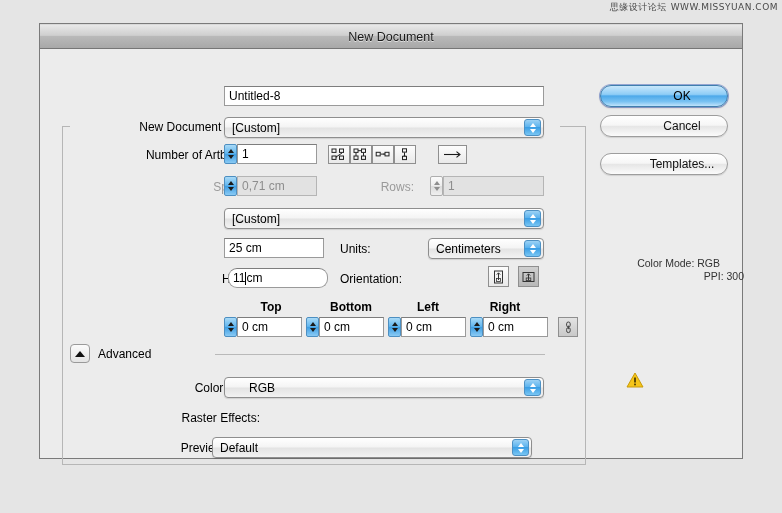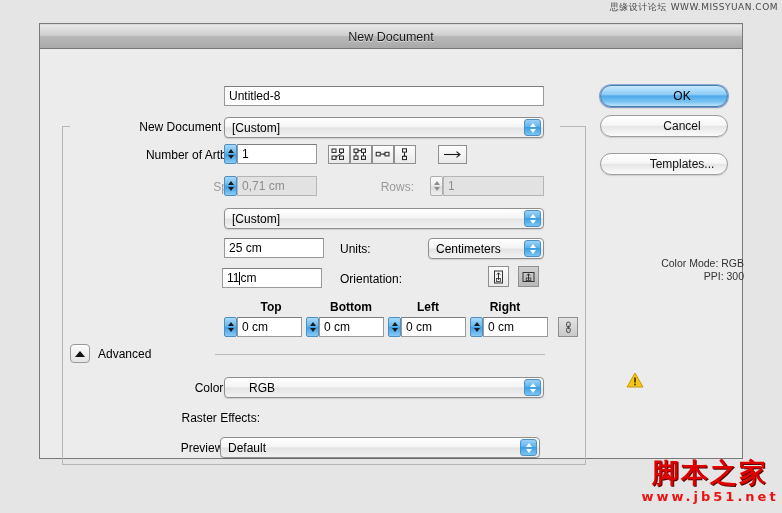--- a/index.html
+++ b/index.html
@@ -209,24 +209,20 @@
 </head>
 <body>
 
 <div id="root">
 
   <div class="wm-top">
     <span class="cn">思缘设计论坛</span>
     <span class="en">WWW.MISSYUAN.COM</span>
   </div>
 
-  <div class="wm-bottom">
-    <div class="cn">脚本之家</div>
-    <div class="en">www.jb51.net</div>
-  </div>
 
   <div class="dialog">
 
     <div class="titlebar">
       <span class="title">New Document</span>
     </div>
 
     <div class="dlg-body">
 
       <div class="lbl" style="left:40px;top:42px;width:180px;">Name:</div>
@@ -336,21 +332,21 @@
       <div class="lbl" style="left:300px;top:193px;width:60px;text-align:left;">Units:</div>
       <div class="popup" style="left:388px;top:189px;width:116px;">
         <span>Centimeters</span>
         <span class="arrows">
             <i class="up"></i>
             <i class="dn"></i>
           </span>
       </div>
 
       <div class="lbl" style="left:30px;top:223px;width:190px;">Height:</div>
-      <div class="tf" style="left:182px;top:219px;width:100px;">
+      <div class="tf" style="left:188px;top:219px;width:100px;border-radius:9px;">
         <span>11</span>
           <span class="caret"></span>
           <span> cm</span>
       </div>
 
       <div class="lbl" style="left:300px;top:223px;width:80px;text-align:left;">Orientation:</div>
       <div class="sqbtn" style="left:448px;top:217px;width:21px;height:21px;">
         <svg width="13" height="14" viewBox="0 0 13 14">
           <rect x="2.5" y="1" width="8" height="12" fill="none" stroke="#333" stroke-width="1"></rect>
           <path d="M6.5 3 L6.5 10 M4.8 4.6 L6.5 2.8 L8.2 4.6" stroke="#333" stroke-width="1" fill="none"></path>
@@ -423,33 +419,33 @@
         <span>RGB</span>
         <span class="arrows">
             <i class="up"></i>
             <i class="dn"></i>
           </span>
       </div>
 
       <div class="lbl" style="left:30px;top:362px;width:190px;">Raster Effects:</div>
 
       <div class="lbl" style="left:30px;top:392px;width:190px;">Preview Mode:</div>
-      <div class="popup" style="left:180px;top:388px;width:320px;">
+      <div class="popup" style="left:172px;top:388px;width:320px;">
         <span>Default</span>
         <span class="arrows">
             <i class="up"></i>
             <i class="dn"></i>
           </span>
       </div>
 
       <div class="pbtn default" style="left:560px;top:36px;">OK</div>
       <div class="pbtn" style="left:560px;top:66px;">Cancel</div>
       <div class="pbtn" style="left:560px;top:104px;">Templates...</div>
 
-      <div class="info" style="left:544px;top:208px;width:160px;">Color Mode: RGB</div>
+      <div class="info" style="left:520px;top:208px;width:160px;">Color Mode: RGB</div>
       <div class="info" style="left:544px;top:221px;width:160px;">PPI: 300</div>
 
       <div class="warn" style="left:586px;top:323px;">
         <svg width="18" height="16" viewBox="0 0 18 16">
           <path d="M9 1 L17 15 L1 15 Z" fill="#f5c518" stroke="#c89a0a" stroke-width="1" stroke-linejoin="round"></path>
           <rect x="8.2" y="5.5" width="1.6" height="5" fill="#3a2d00"></rect>
           <rect x="8.2" y="11.6" width="1.6" height="1.7" fill="#3a2d00"></rect>
         </svg>
       </div>
 

